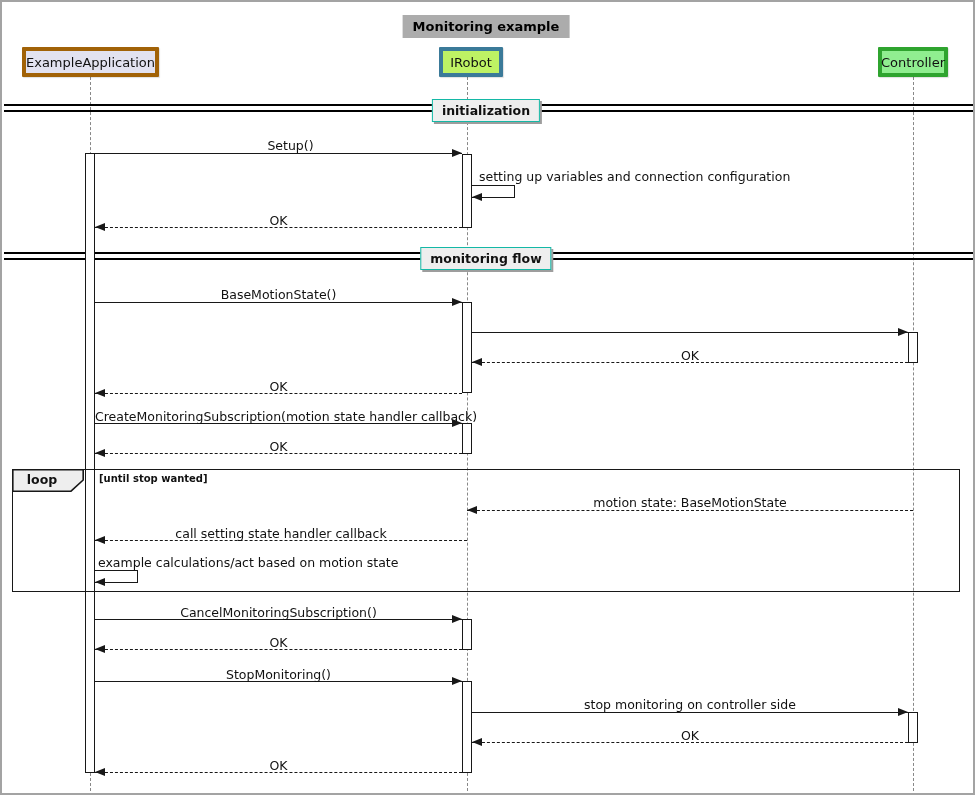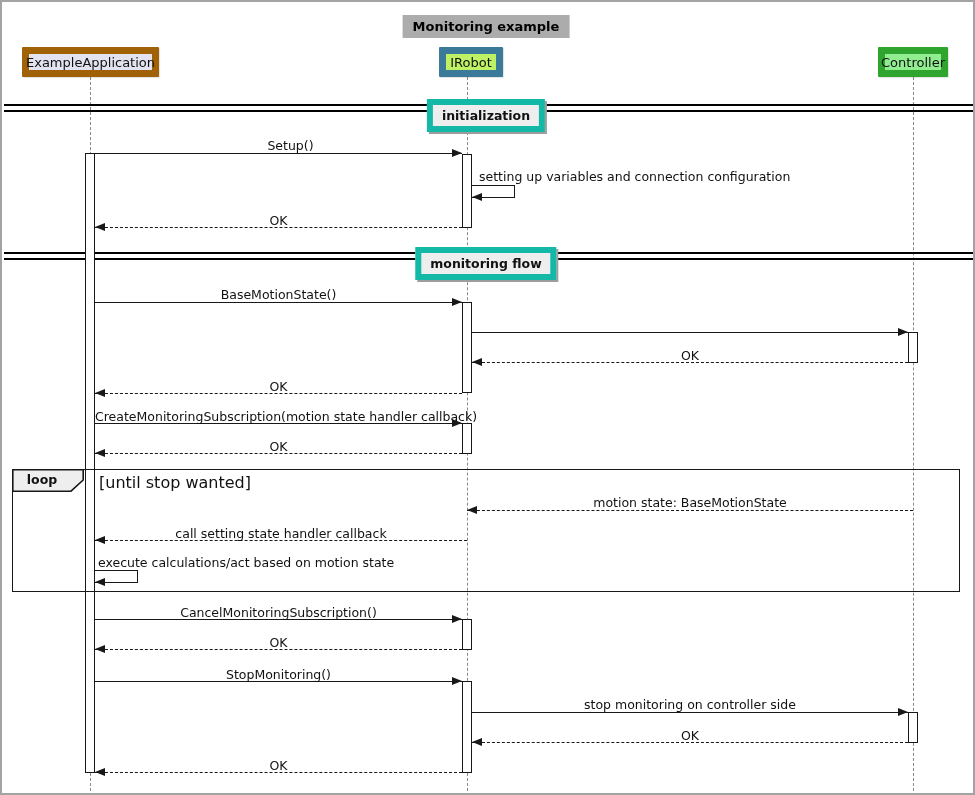--- a/index.html
+++ b/index.html
@@ -9,44 +9,44 @@
     font-family:"DejaVu Sans","Liberation Sans",sans-serif;color:#111;
   }
   .title{
     position:absolute;left:484px;top:13px;transform:translateX(-50%);
     background:#acacac;color:#000;font-weight:bold;font-size:13px;
     padding:4px 10px;white-space:nowrap;
   }
   .pbox{
     position:absolute;height:30px;box-sizing:border-box;border-radius:1px;
     display:flex;align-items:center;justify-content:center;
-    font-size:13px;white-space:nowrap;border:7px solid #a16207;
+    font-size:13px;white-space:nowrap;border:4px solid #a16207;
     box-shadow:1px 1px 1px rgba(0,0,0,0.12);
   }
   .lifeline{position:absolute;width:0;border-left:1px dashed #888888;}
   .act{position:absolute;width:10px;background:#fff;border:1px solid #181818;box-sizing:border-box;}
   .divlines{position:absolute;left:2px;width:969px;height:8px;box-sizing:border-box;
     border-top:2px solid #000;border-bottom:2px solid #000;}
   .divlabel{
     position:absolute;left:484px;transform:translateX(-50%);
-    background:#eeeeee;border:6px solid #14b8a6;box-shadow:2px 2px 0 #9d9d9d;
+    background:#eeeeee;border:1px solid #14b8a6;box-shadow:2px 2px 0 #9d9d9d;
     font-weight:bold;font-size:12.5px;padding:3px 9px;white-space:nowrap;z-index:5;
   }
   .lbl{position:absolute;font-size:12.5px;white-space:nowrap;z-index:4;}
   .lblc{text-align:center;}
   .ls{position:absolute;height:0;border-top:1px solid #181818;z-index:3;}
   .ld{position:absolute;height:0;border-top:1px dashed #181818;z-index:3;}
   .ah{position:absolute;width:0;height:0;z-index:4;}
   .ah-r{border-left:10px solid #181818;border-top:4px solid transparent;border-bottom:4px solid transparent;}
   .ah-l{border-right:10px solid #181818;border-top:4px solid transparent;border-bottom:4px solid transparent;}
   .selfloop{position:absolute;box-sizing:border-box;border:1px solid #181818;border-left:none;background:transparent;z-index:2;}
   .loopframe{position:absolute;border:1.6px solid #181818;box-sizing:border-box;z-index:1;}
   .loop-pent{position:absolute;z-index:2;}
   .loop-kw{position:absolute;font-weight:bold;font-size:12.5px;z-index:3;}
-  .loop-cond{position:absolute;font-weight:normal;font-size:16px;z-index:3;}
+  .loop-cond{position:absolute;font-weight:bold;font-size:10px;z-index:3;}
 </style>
 </head>
 <body>
 
 <div id="canvas">
 
   <div class="title">Monitoring example</div>
 
   <div class="lifeline" style="left:88px;top:75px;height:714px;"></div>
   <div class="lifeline" style="left:465px;top:75px;height:714px;"></div>
@@ -120,21 +120,21 @@
   <div class="loop-cond" style="left:97px;top:471px;">[until stop wanted]</div>
 
   <div class="lbl lblc" style="left:465px;width:446px;top:493px;">motion state: BaseMotionState</div>
   <div class="ld" style="left:465px;width:446px;top:508px;"></div>
   <div class="ah ah-l" style="left:465px;top:504px;"></div>
 
   <div class="lbl lblc" style="left:93px;width:372px;top:524px;">call setting state handler callback</div>
   <div class="ld" style="left:93px;width:372px;top:538px;"></div>
   <div class="ah ah-l" style="left:93px;top:534px;"></div>
 
-  <div class="lbl" style="left:96px;top:553px;">execute calculations/act based on motion state</div>
+  <div class="lbl" style="left:96px;top:553px;">example calculations/act based on motion state</div>
   <div class="selfloop" style="left:93px;top:568px;width:43px;height:13px;"></div>
   <div class="ah ah-l" style="left:93px;top:576px;"></div>
 
   <div class="lbl lblc" style="left:93px;width:367px;top:603px;">CancelMonitoringSubscription()</div>
   <div class="ls" style="left:93px;width:367px;top:617px;"></div>
   <div class="ah ah-r" style="left:450px;top:613px;"></div>
 
   <div class="lbl lblc" style="left:93px;width:367px;top:633px;">OK</div>
   <div class="ld" style="left:93px;width:367px;top:647px;"></div>
   <div class="ah ah-l" style="left:93px;top:643px;"></div>

